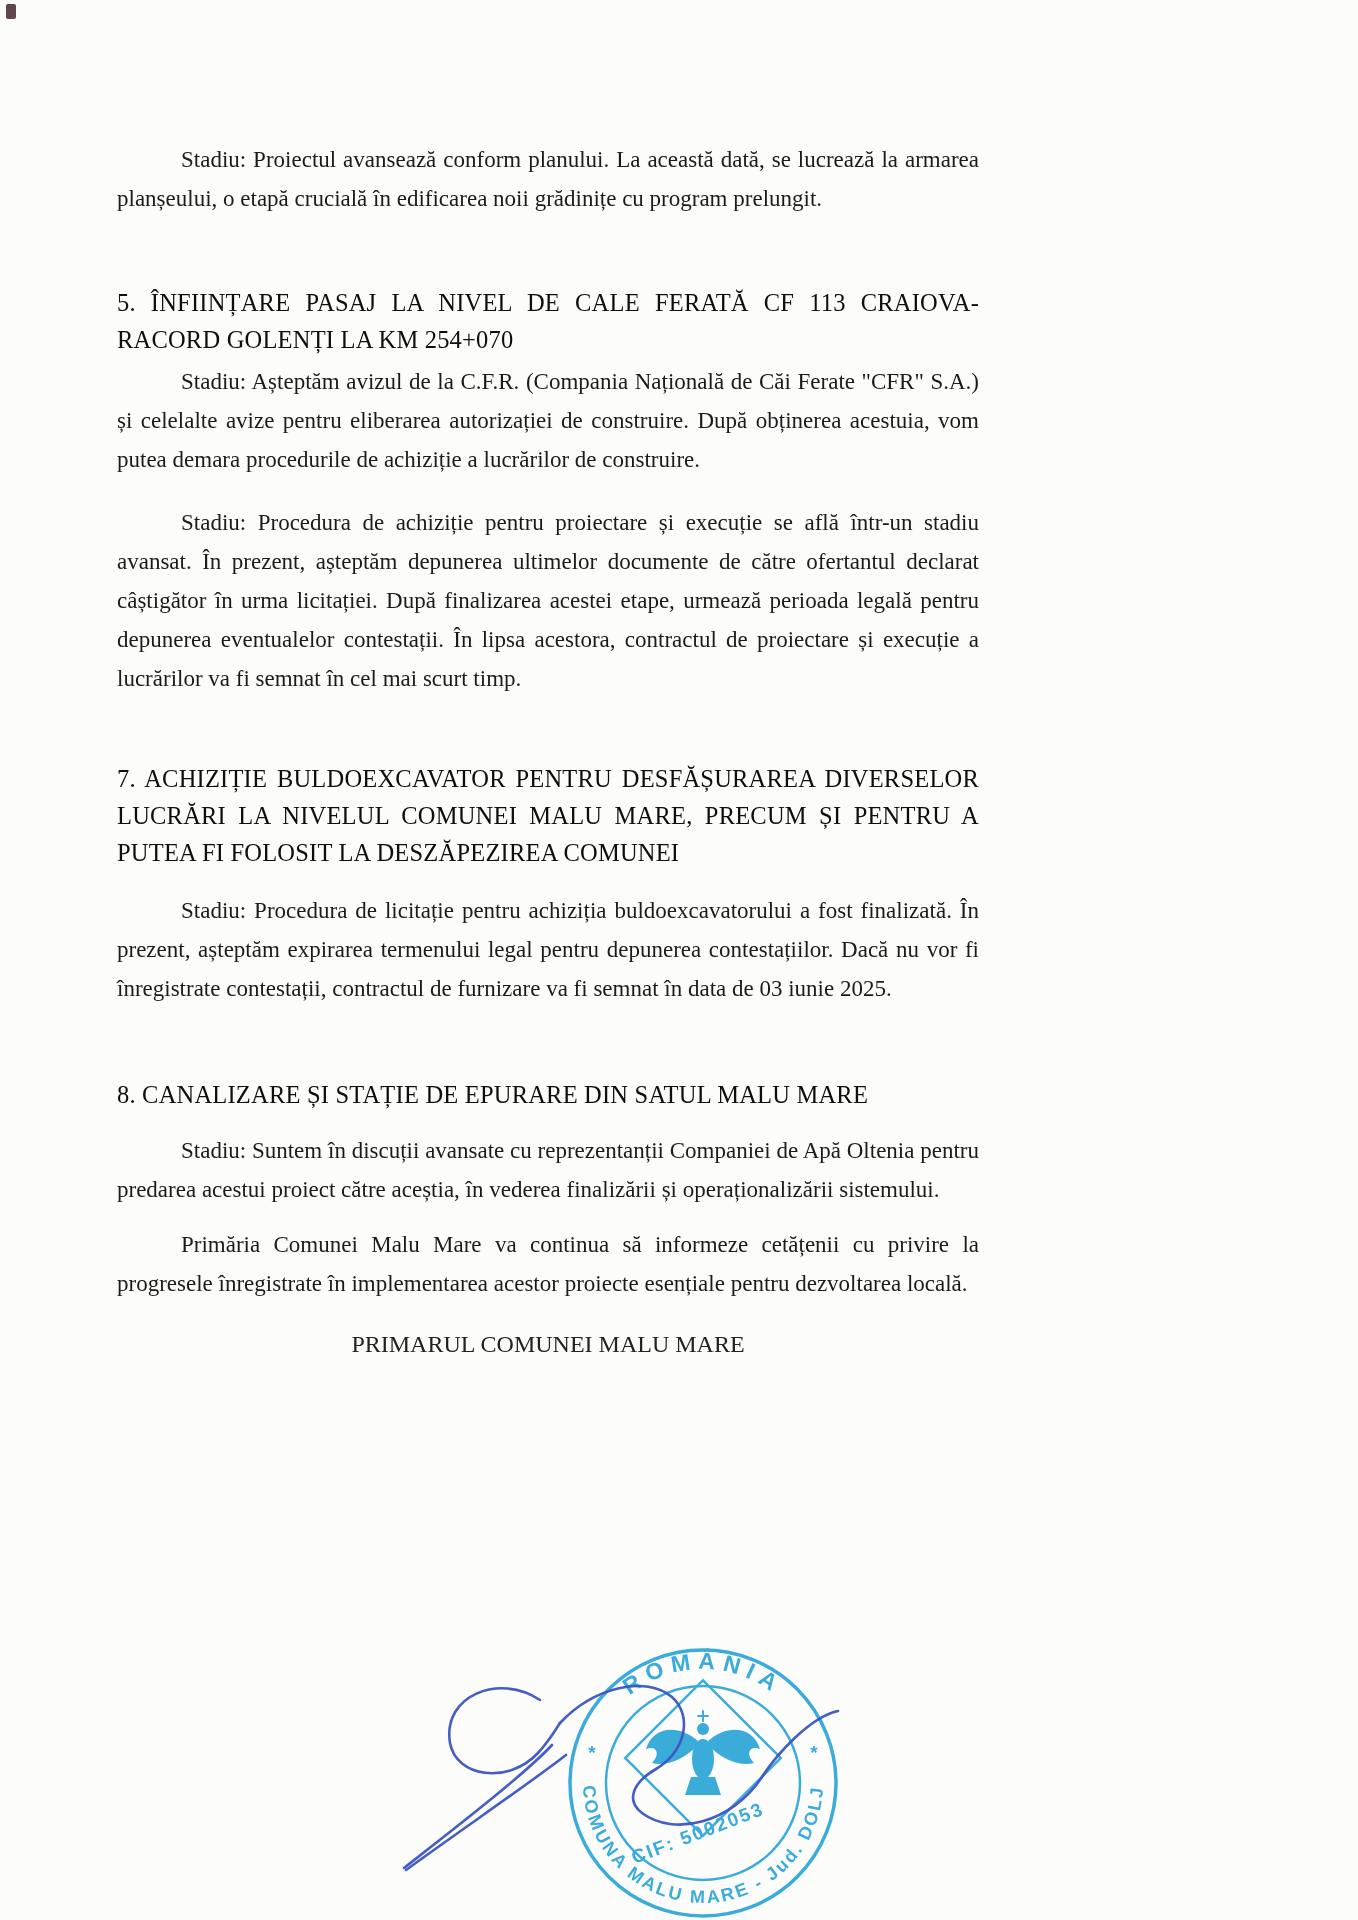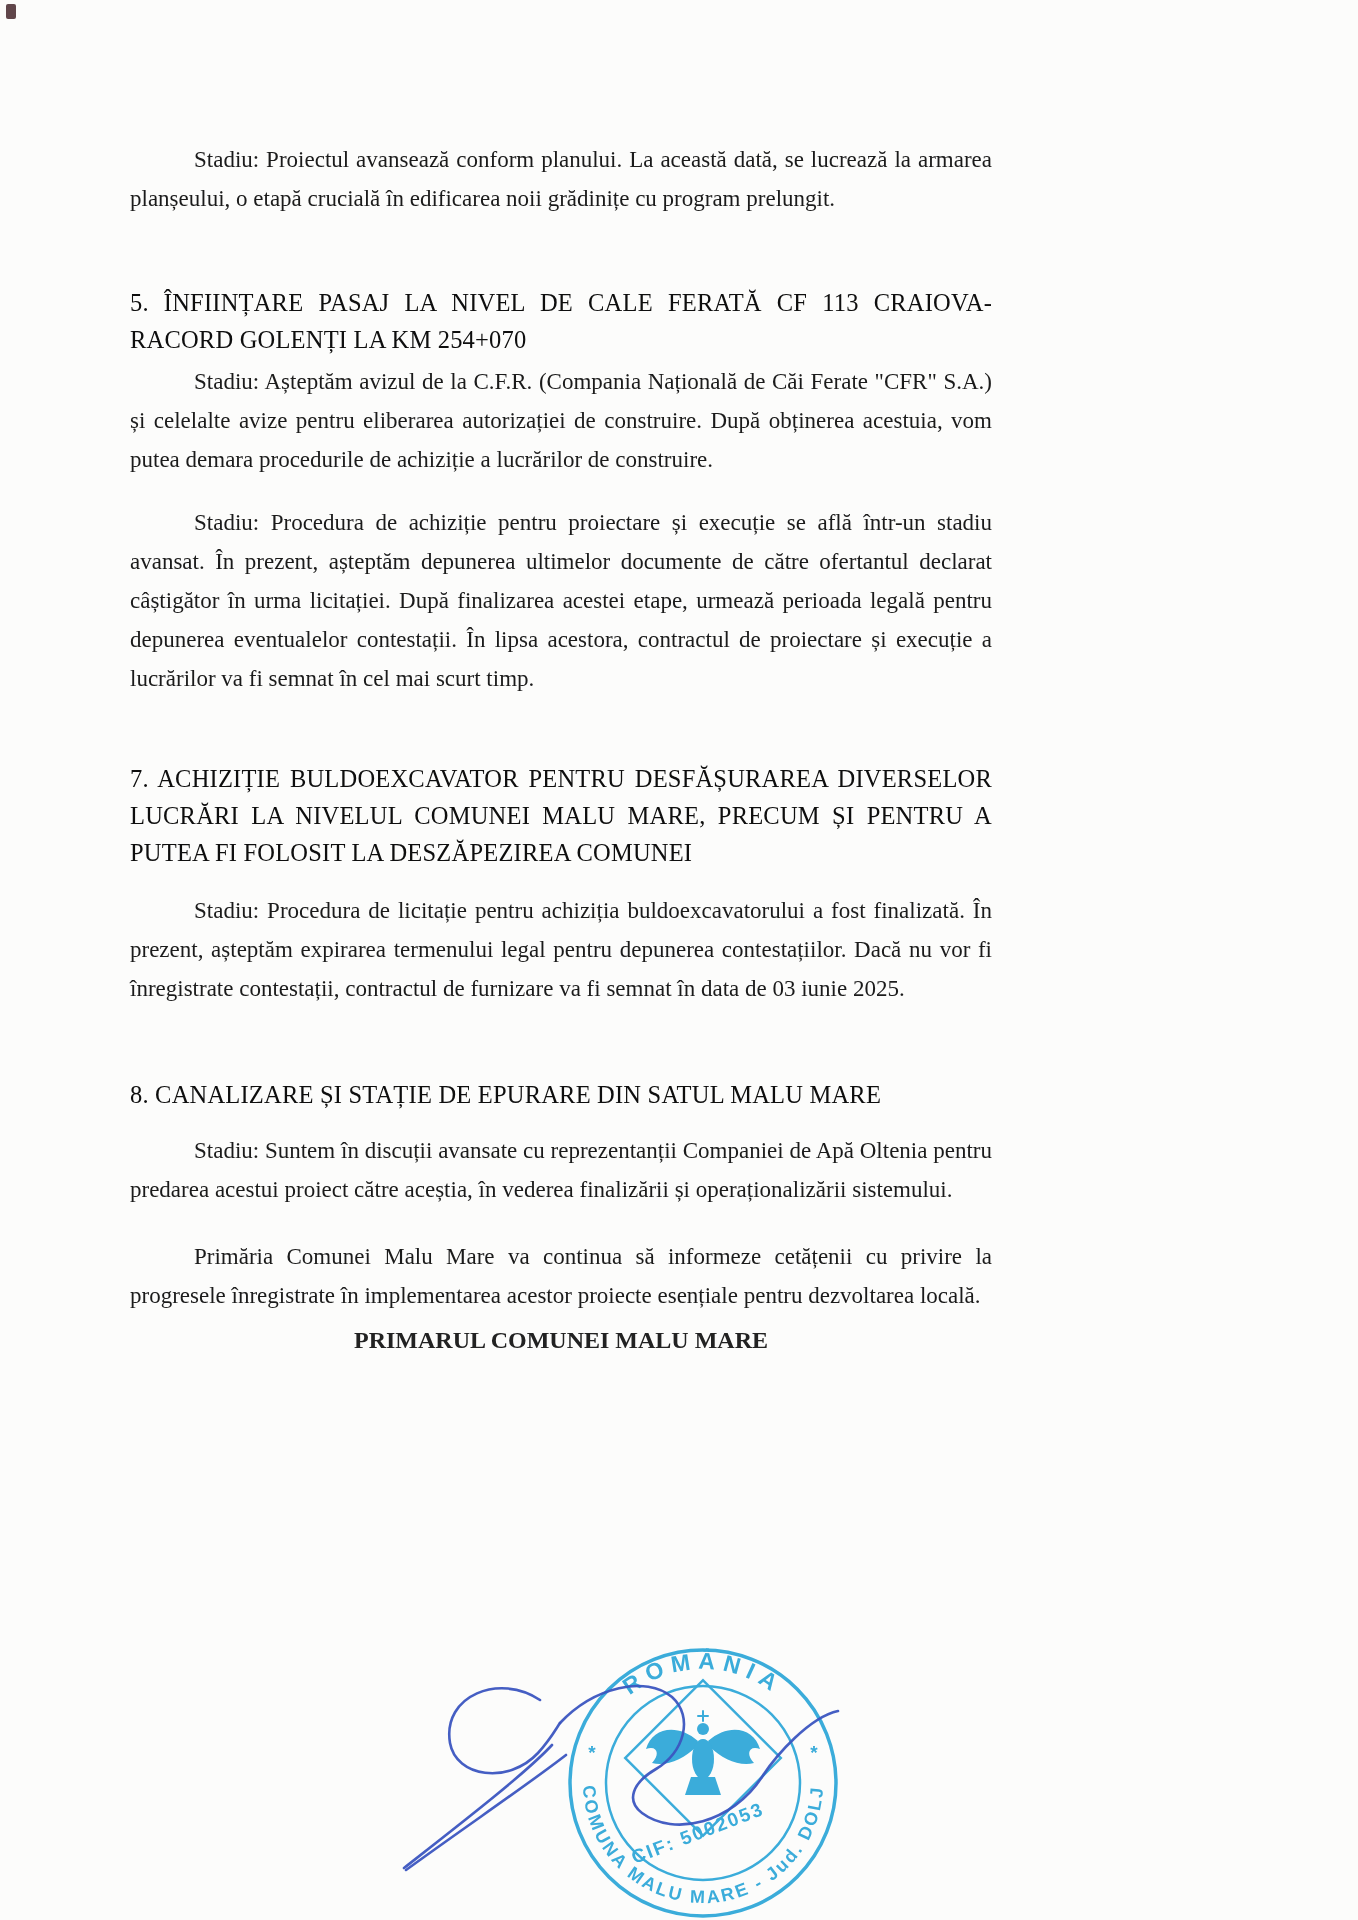--- a/index.html
+++ b/index.html
@@ -9,21 +9,21 @@
     background:#fcfcfb;
     overflow:hidden;
     font-family:"Liberation Serif","DejaVu Serif",serif;
     color:#1b1b1b;
   }
   .scan-mark{
     position:absolute;top:4px;left:6px;width:10px;height:15px;
     background:#44262a;border-radius:2px;opacity:.85;
   }
   .content{
-    position:absolute;left:130px;top:140px;width:862px;
+    position:absolute;left:117px;top:140px;width:862px;
   }
   .body-par{
     margin:0;
     font-size:23px;line-height:39px;
     text-align:justify;text-justify:inter-word;
     text-indent:64px;
   }
   .sec-heading{
     margin:0;
     font-size:24.5px;line-height:37px;font-weight:normal;color:#0e0e0e;
@@ -31,28 +31,28 @@
     letter-spacing:.2px;
   }
   .h5{margin-top:66px;}
   .p5{margin-top:4px;}
   .h6{margin-top:70px;}
   .p6{margin-top:24px;font-family:Liberation Serif, serif;}
   .h7{margin-top:62px;}
   .p7{margin-top:20px;}
   .h8{margin-top:68px;}
   .p8{margin-top:18px;}
-  .closing{margin-top:28px;}
+  .closing{margin-top:16px;}
   .sig-name{
     margin:72px 0 0 0;text-align:center;
     font-size:24px;line-height:30px;color:#222;
   }
   .sig-title{
-    margin:10px 0 0 0;text-align:center;
-    font-size:24px;line-height:30px;color:#222;font-weight:bold;
+    margin:26px 0 0 0;text-align:center;
+    font-size:24px;line-height:30px;color:#222;
   }
   .stamp-sig{position:absolute;left:380px;top:1625px;}
   .ring{fill:none;stroke:#2ba6d8;stroke-width:3.5;}
   .thin{stroke-width:2.5;}
   .stamp-text{fill:#2ba6d8;font-family:"Liberation Sans","DejaVu Sans",sans-serif;font-weight:bold;}
   .st-top{font-size:23px;letter-spacing:7px;}
   .st-bot{font-size:18px;letter-spacing:2.5px;}
   .stamp-star{fill:#2ba6d8;font-family:"Liberation Sans",sans-serif;font-size:19px;font-weight:bold;text-anchor:middle;}
   .stamp-cif{fill:#2ba6d8;font-family:"Liberation Sans",sans-serif;font-size:19px;font-weight:bold;letter-spacing:2px;text-anchor:middle;}
   .eagle path,.eagle ellipse,.eagle circle{fill:#2ba6d8;stroke:none;}

